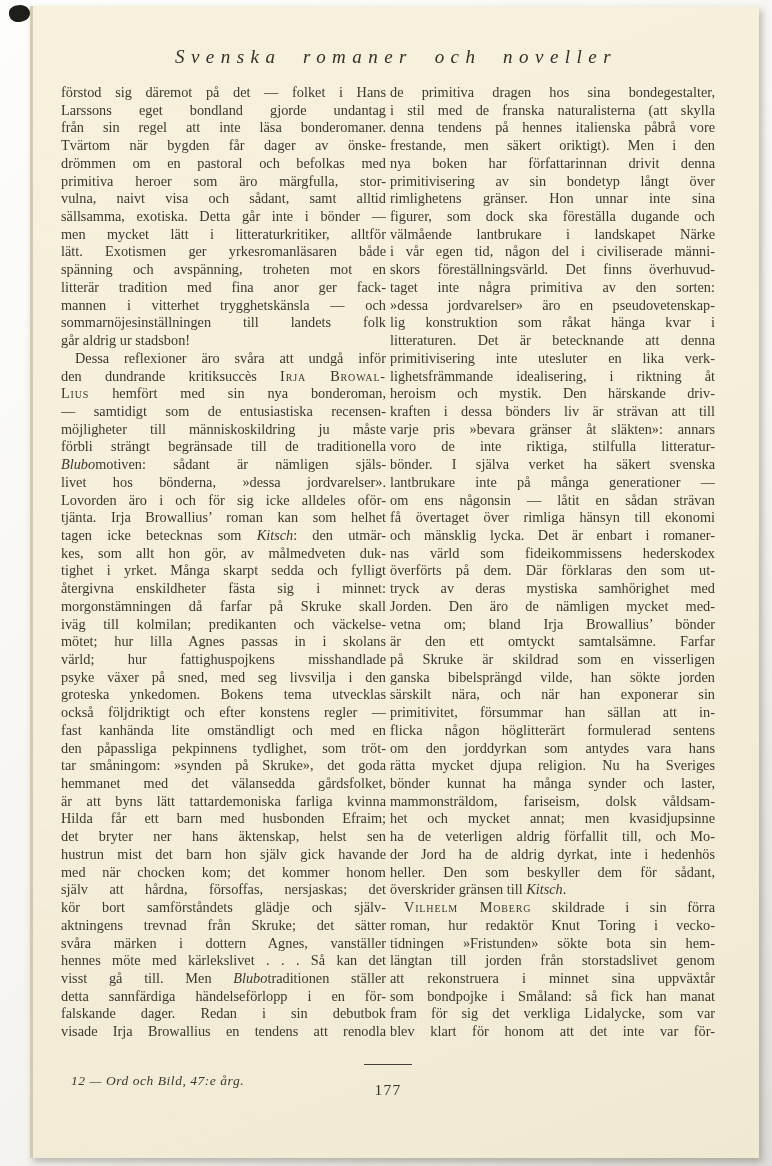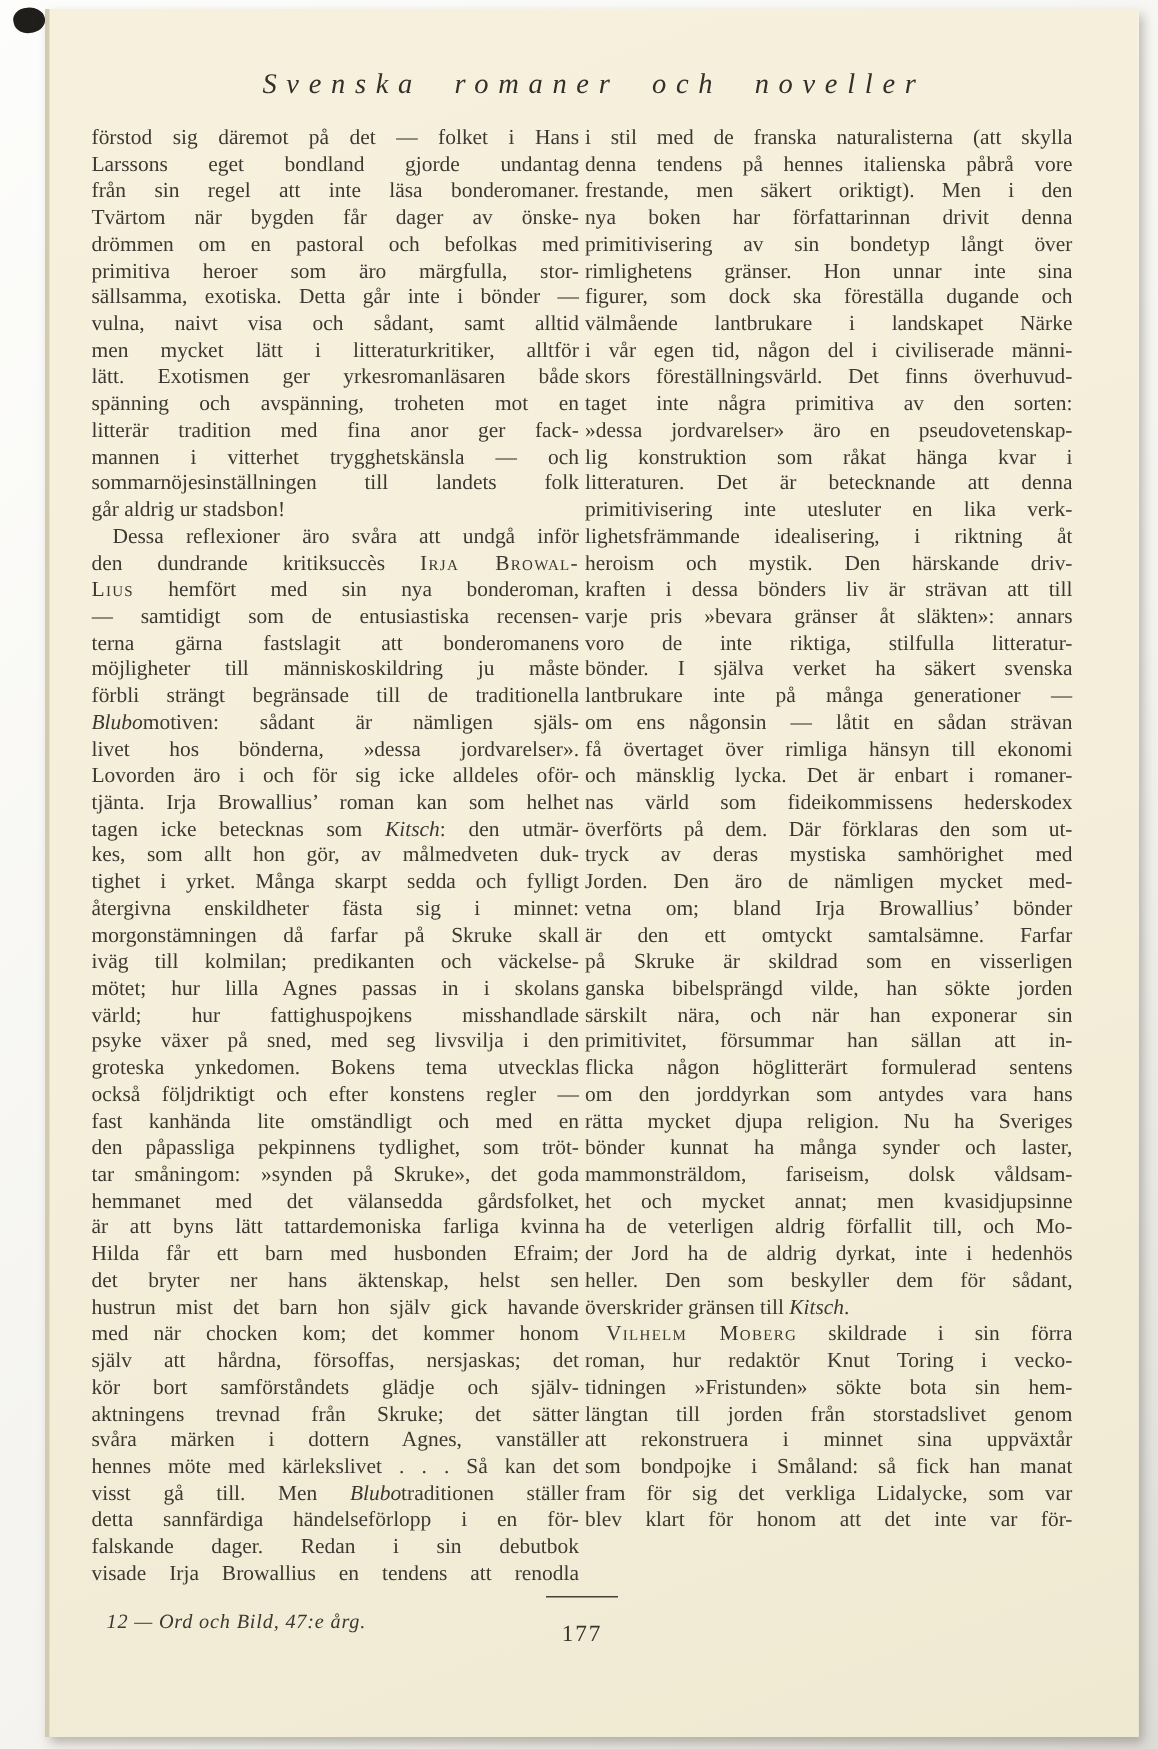--- a/index.html
+++ b/index.html
@@ -97,36 +97,35 @@
     <div class="page-header-title">Svenska romaner och noveller</div>
     <div class="columns">
       <div class="col">
           <div class="para">
             <div class="line">förstod sig däremot på det — folket i Hans</div>
             <div class="line">Larssons eget bondland gjorde undantag</div>
             <div class="line">från sin regel att inte läsa bonderomaner.</div>
             <div class="line">Tvärtom när bygden får dager av önske-</div>
             <div class="line">drömmen om en pastoral och befolkas med</div>
             <div class="line">primitiva heroer som äro märgfulla, stor-</div>
+            <div class="line">vulna, naivt visa och sådant, samt alltid</div>
             <div class="line">sällsamma, exotiska. Detta går inte i bönder —</div>
-            <div class="line">vulna, naivt visa och sådant, samt alltid</div>
             <div class="line">men mycket lätt i litteraturkritiker, alltför</div>
             <div class="line">lätt. Exotismen ger yrkesromanläsaren både</div>
             <div class="line">spänning och avspänning, troheten mot en</div>
             <div class="line">litterär tradition med fina anor ger fack-</div>
             <div class="line">mannen i vitterhet trygghetskänsla — och</div>
             <div class="line">sommarnöjesinställningen till landets folk</div>
             <div class="line last-flush">går aldrig ur stadsbon!</div>
           </div>
           <div class="para">
             <div class="line indent">Dessa reflexioner äro svåra att undgå inför</div>
             <div class="line">den dundrande kritiksuccès <span class="scaps">Irja Browal-</span></div>
             <div class="line"><span class="scaps">Lius</span> hemfört med sin nya bonderoman,</div>
             <div class="line">— samtidigt som de entusiastiska recensen-</div>
-            <div class="line">terna gärna fastslagit att bonderomanens</div>
             <div class="line">möjligheter till människoskildring ju måste</div>
             <div class="line">förbli strängt begränsade till de traditionella</div>
             <div class="line"><span class="ital">Blubo</span>motiven: sådant är nämligen själs-</div>
             <div class="line">livet hos bönderna, »dessa jordvarelser».</div>
             <div class="line">Lovorden äro i och för sig icke alldeles oför-</div>
             <div class="line">tjänta. Irja Browallius’ roman kan som helhet</div>
             <div class="line">tagen icke betecknas som <span class="ital">Kitsch</span>: den utmär-</div>
             <div class="line">kes, som allt hon gör, av målmedveten duk-</div>
             <div class="line">tighet i yrket. Många skarpt sedda och fylligt</div>
             <div class="line">återgivna enskildheter fästa sig i minnet:</div>
@@ -152,20 +151,21 @@
             <div class="line">svåra märken i dottern Agnes, vanställer</div>
             <div class="line">hennes möte med kärlekslivet . . . Så kan det</div>
             <div class="line">visst gå till. Men <span class="ital">Blubo</span>traditionen ställer</div>
             <div class="line">detta sannfärdiga händelseförlopp i en för-</div>
             <div class="line">falskande dager. Redan i sin debutbok</div>
             <div class="line">visade Irja Browallius en tendens att renodla</div>
           </div>
         </div>
       <div class="col">
           <div class="para">
+            <div class="line">de primitiva dragen hos sina bondegestalter,</div>
             <div class="line">i stil med de franska naturalisterna (att skylla</div>
             <div class="line">denna tendens på hennes italienska påbrå vore</div>
             <div class="line">frestande, men säkert oriktigt). Men i den</div>
             <div class="line">nya boken har författarinnan drivit denna</div>
             <div class="line">primitivisering av sin bondetyp långt över</div>
             <div class="line">rimlighetens gränser. Hon unnar inte sina</div>
             <div class="line">figurer, som dock ska föreställa dugande och</div>
             <div class="line">välmående lantbrukare i landskapet Närke</div>
             <div class="line">i vår egen tid, någon del i civiliserade männi-</div>
             <div class="line">skors föreställningsvärld. Det finns överhuvud-</div>

